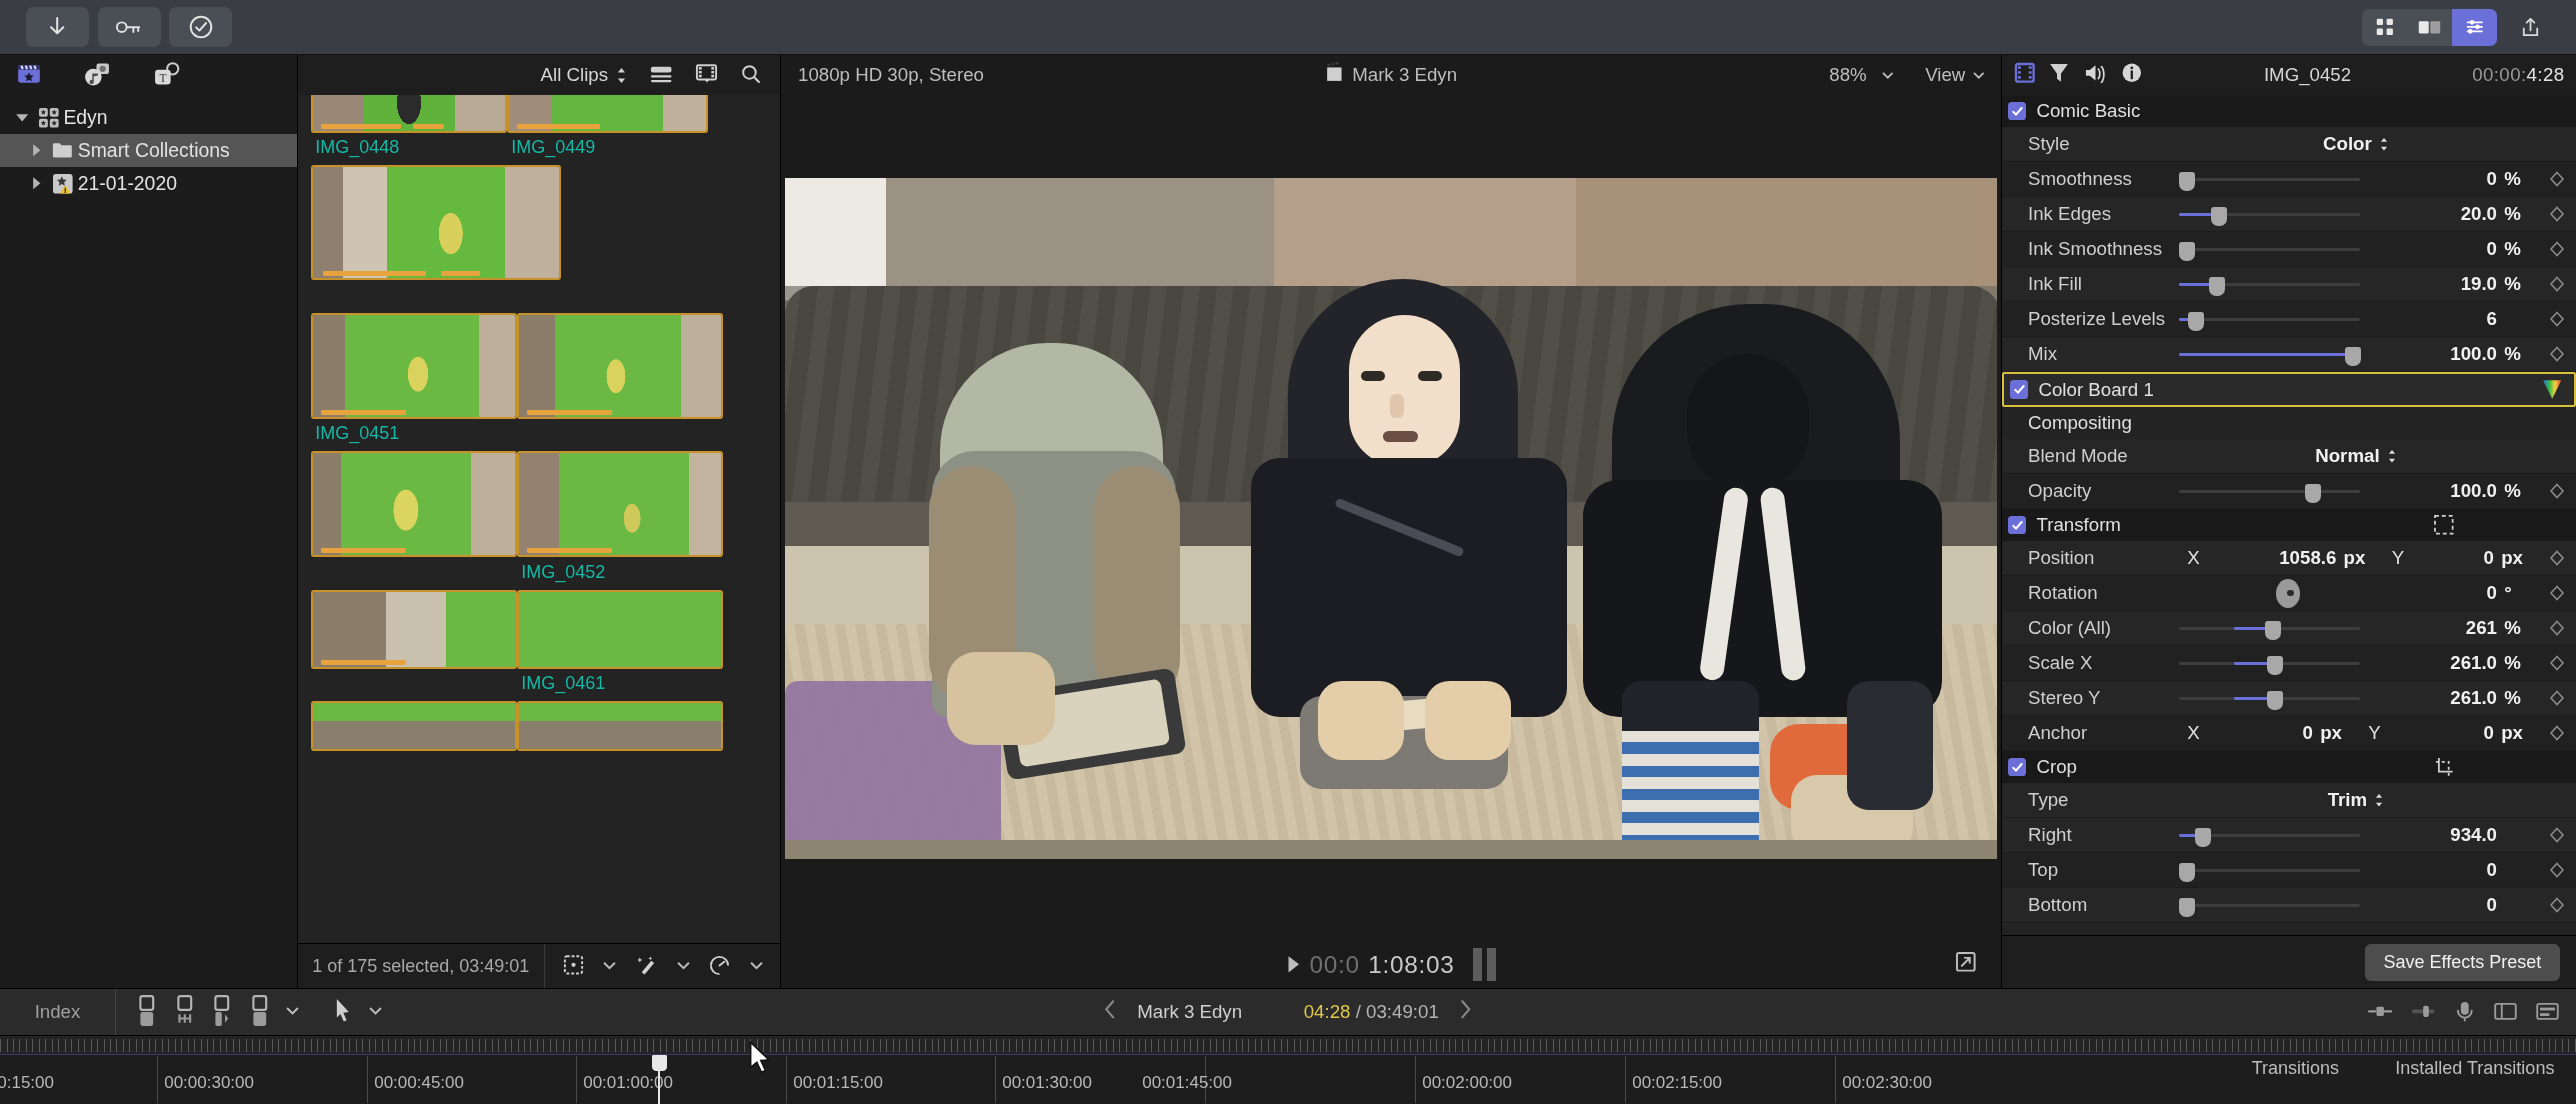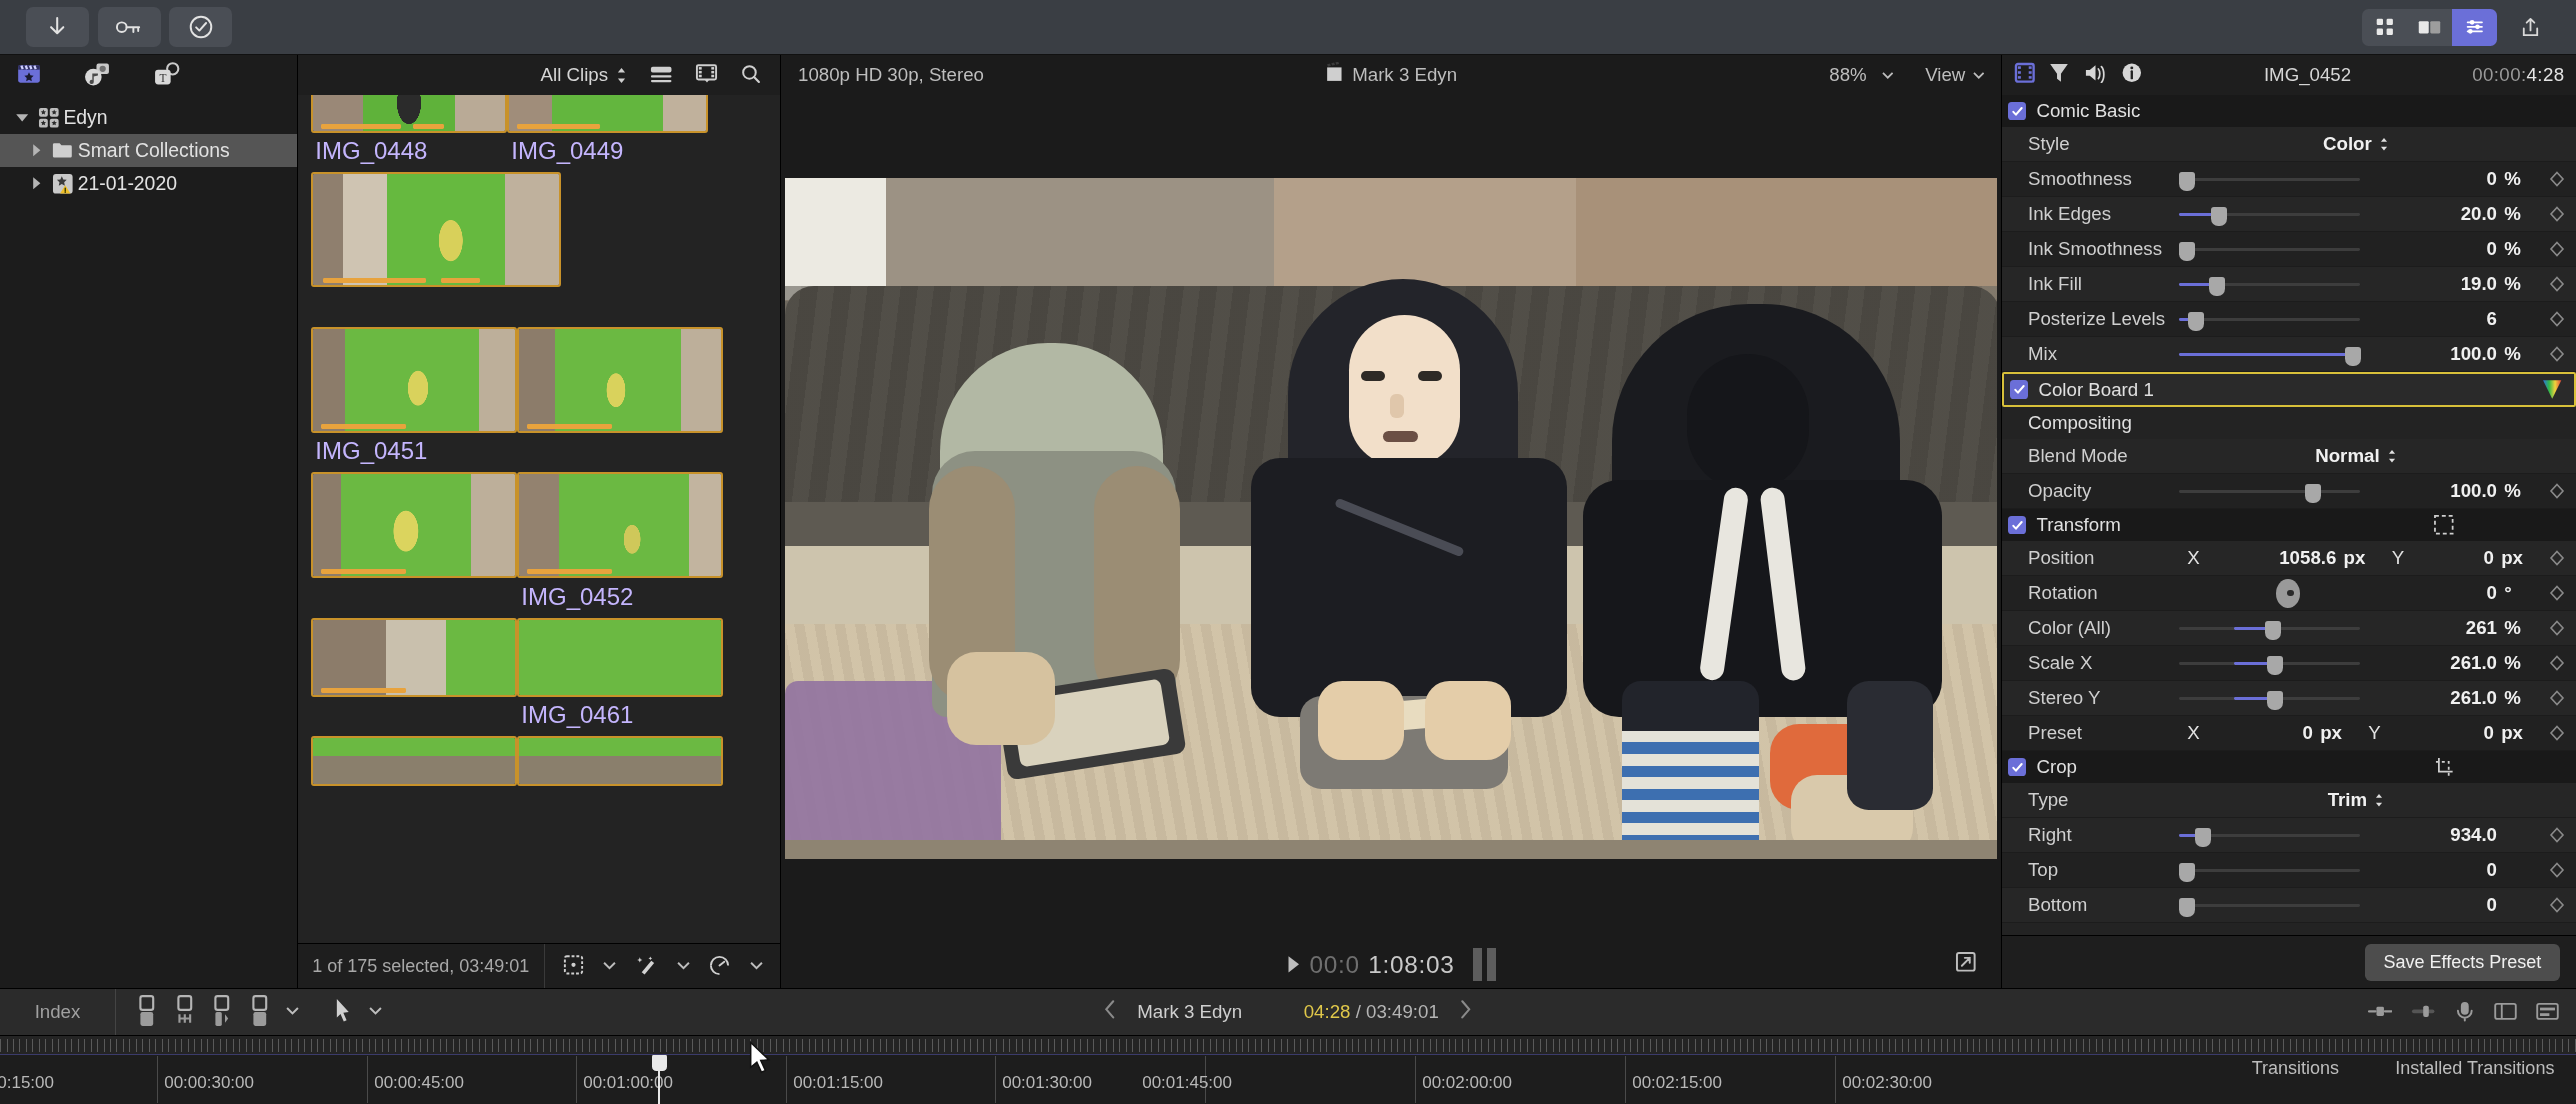--- a/index.html
+++ b/index.html
@@ -40,21 +40,21 @@
   .browser{ width:483px; flex:0 0 483px; background:#232323; display:flex;
     flex-direction:column; border-right:0.7px solid #000; min-width:0; }
   .br-head{ height:40px; display:flex; align-items:center; justify-content:flex-end;
     gap:21.6px; padding-right:18.7px; background:#1e1e1e; }
   .br-head .lbl{ font-size:18.7px; color:#d6d6d6; display:flex; align-items:center; gap:6.5px; }
   .br-body{ flex:1 1 auto; overflow:hidden; padding:0 13px; position:relative; }
   .filmrow{ display:flex; gap:0px; margin-bottom:0px; }
   .clip{ position:relative; height:78px; border:2.2px solid #c8922a; border-radius:2.9px;
     overflow:hidden; }
   .clip .sel{ position:absolute; inset:0; }
-  .cliplabel{ font-size:24px; color:#c4b5fd; margin:4.3px 0 7.2px 4.3px; }
+  .cliplabel{ font-size:18px; color:#14b8a6; margin:4.3px 0 7.2px 4.3px; }
   .favbar{ position:absolute; left:4%; bottom:2.2px; height:5px; width:42%;
     background:#e8a33d; border-radius:1.4px; }
   .favbar.b2{ left:52%; width:16%; }
 
   .br-foot{ height:45px; background:#1e1e1e; display:flex; align-items:center;
     border-top:0.7px solid #000; }
   .br-foot .status{ flex:1 1 auto; text-align:center; font-size:18px; color:#a8a8a8; }
   .br-foot .tools{ display:flex; align-items:center; gap:18.7px; padding:0 17px;
     border-left:0.7px solid #3a3a3a; height:100%; }
 
@@ -909,21 +909,21 @@
             </span>
           <span class="val">261.0</span>
           <span class="unit">%</span>
           <span class="kf">
               <svg width="16" height="16" viewBox="0 0 16 16">
                 <path d="M8 1.5l6 6.5-6 6.5-6-6.5z" fill="none" stroke="#8a8a8a" stroke-width="1.6"></path>
               </svg>
             </span>
         </div>
         <div class="row alt">
-          <span class="lab">Preset</span>
+          <span class="lab">Anchor</span>
           <span class="mid">
               <span class="xy">
             <span class="ax">X</span>
             <span class="nv">0</span>
             <span class="u">px</span>
             <span class="ax">Y</span>
             <span class="nv">0</span>
             <span class="u">px</span>
           </span>
             </span>

